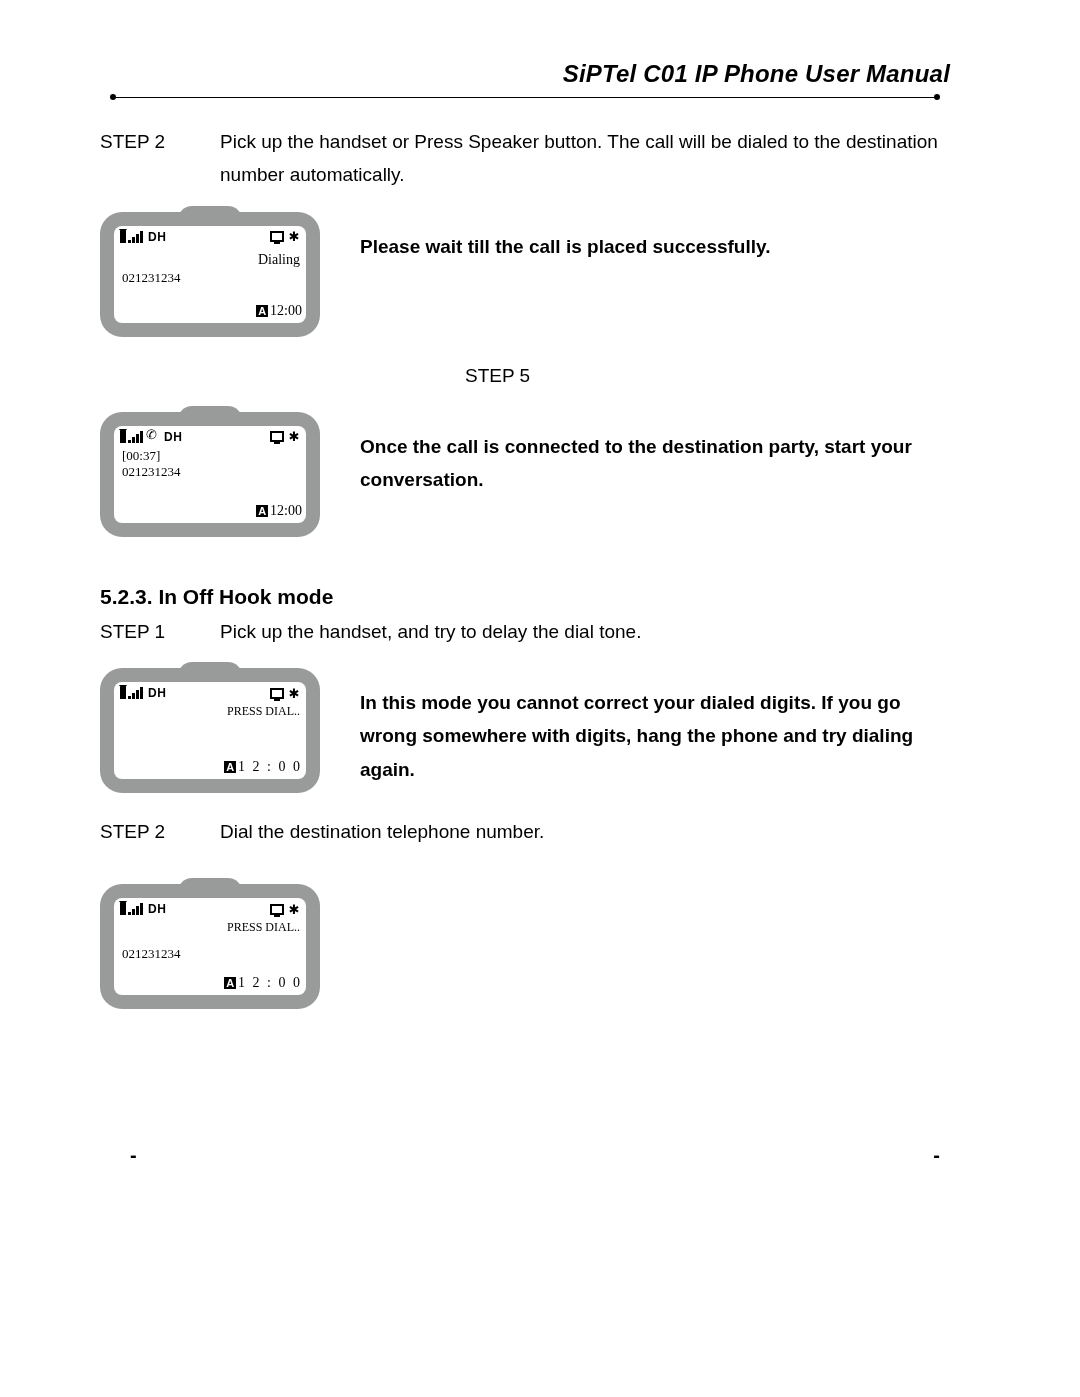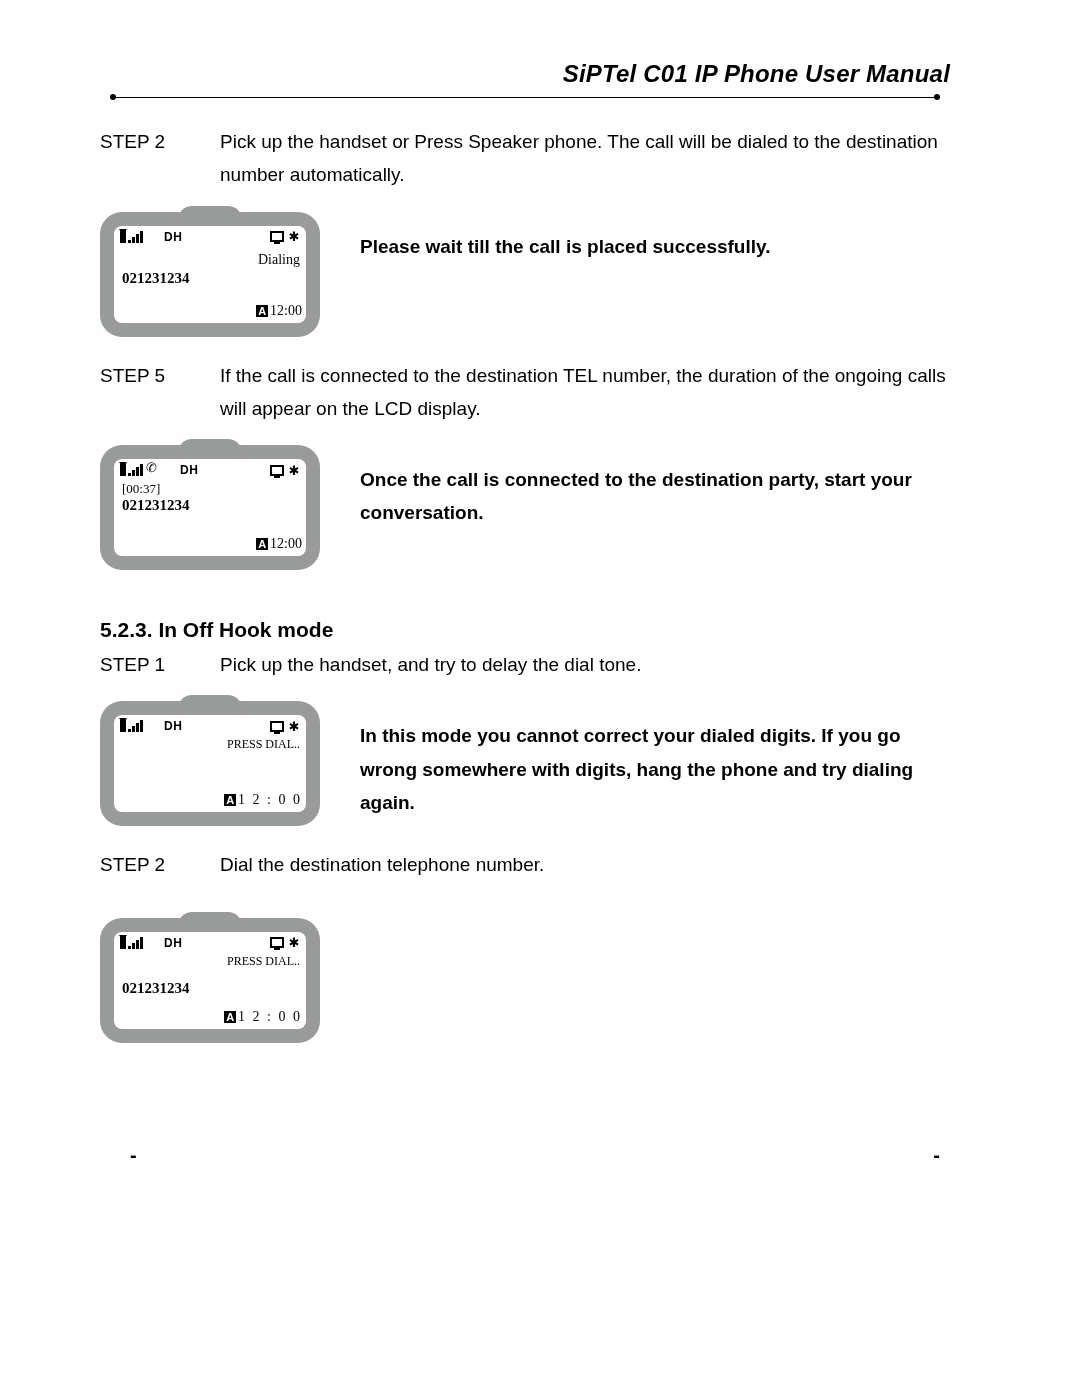--- a/index.html
+++ b/index.html
@@ -142,39 +142,39 @@
     content: ""; position: absolute; left: -1px; top: -2px; width: 0; height: 0;
     border-left: 4px solid transparent; border-right: 4px solid transparent; border-top: 6px solid #000;
   }
   .handset {
     width: 12px; height: 12px; position: relative;
   }
   .handset::before {
     content: "✆"; font-size: 13px; line-height: 12px; position: absolute; left: -2px; top: -2px; color: #000;
   }
   .dh {
-    font-family: Arial, sans-serif; font-weight: bold; font-size: 12px; letter-spacing: 0.5px; margin-left: 16px;
+    font-family: Arial, sans-serif; font-weight: bold; font-size: 12px; letter-spacing: 0.5px;
   }
   .spacer { flex: 1; }
   .monitor {
     width: 14px; height: 11px; border: 2px solid #000; position: relative; box-sizing: border-box;
   }
   .monitor::after {
     content: ""; position: absolute; left: 2px; bottom: -4px; width: 6px; height: 2px; background: #000;
   }
   .gear {
     width: 12px; height: 12px; display: inline-flex; align-items: center; justify-content: center; font-size: 13px; line-height: 1;
   }
   .gear::before { content: "✱"; }
 
   .lcd-line1 {
     position: absolute; left: 8px; top: 22px; font-size: 13px;
   }
   .lcd-line2 {
-    position: absolute; left: 8px; top: 38px; font-size: 15px; font-weight: bold;
+    position: absolute; left: 8px; top: 38px; font-size: 13px;
   }
   .lcd-right-mid {
     position: absolute; right: 6px; top: 26px; font-size: 14px;
   }
   .lcd-right-small {
     position: absolute; right: 6px; top: 22px; font-size: 12px; text-align: center;
   }
   .lcd-clock {
     position: absolute; right: 4px; bottom: 4px; font-size: 14px;
     display: flex; align-items: center; gap: 2px;
@@ -209,21 +209,21 @@
 
   <div class="header">SiPTel C01 IP Phone User Manual</div>
   <div class="rule">
     <span class="dot dl"></span>
       <span class="line"></span>
       <span class="dot dr"></span>
   </div>
 
   <div class="step-block">
     <div class="step-label">STEP 2</div>
-    <div class="step-text">Pick up the handset or Press Speaker phone. The call will be dialed to the destination number automatically.</div>
+    <div class="step-text">Pick up the handset or Press Speaker button. The call will be dialed to the destination number automatically.</div>
   </div>
 
   <div class="segment">
     <div class="lcd-wrap">
       <div class="lcd">
         <div class="lcd-tab"></div>
         <div class="lcd-screen">
           <div class="lcd-icons">
             <span class="ico sig">
                 <span class="ant"></span>
@@ -244,21 +244,20 @@
               <span>12:00</span>
           </div>
         </div>
       </div>
     </div>
     <div class="desc">Please wait till the call is placed successfully.</div>
   </div>
 
   <div class="step-block" style="margin-top:22px;">
     <div class="step-label">STEP 5</div>
-    <div class="step-text">If the call is connected to the destination TEL number, the duration of the ongoing calls will appear on the LCD display.</div>
   </div>
 
   <div class="segment">
     <div class="lcd-wrap">
       <div class="lcd">
         <div class="lcd-tab"></div>
         <div class="lcd-screen">
           <div class="lcd-icons">
             <span class="ico sig">
                 <span class="ant"></span>

